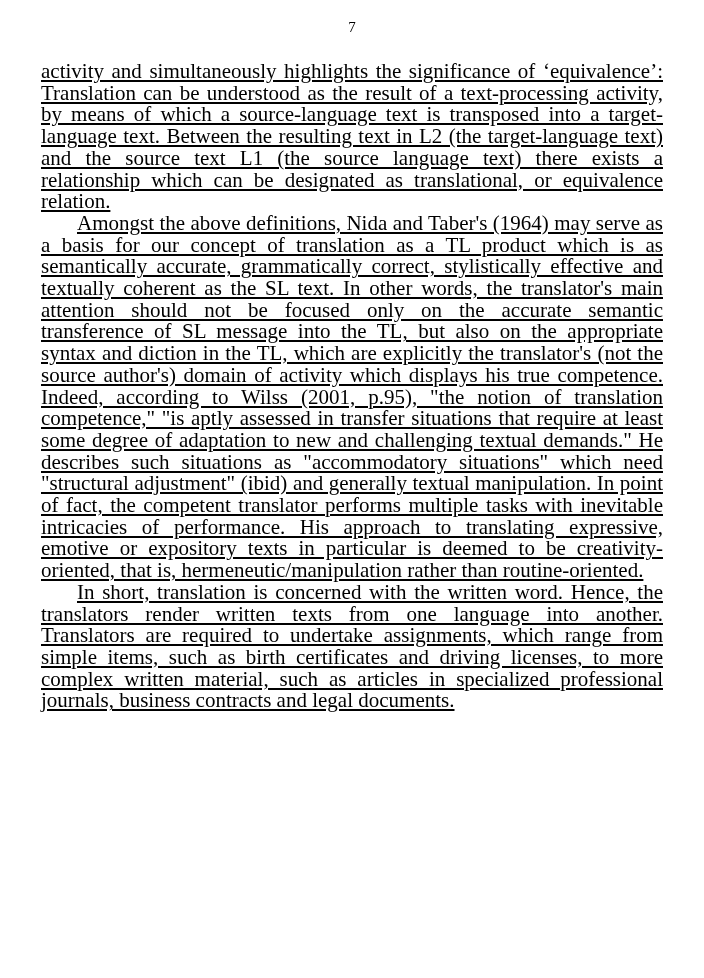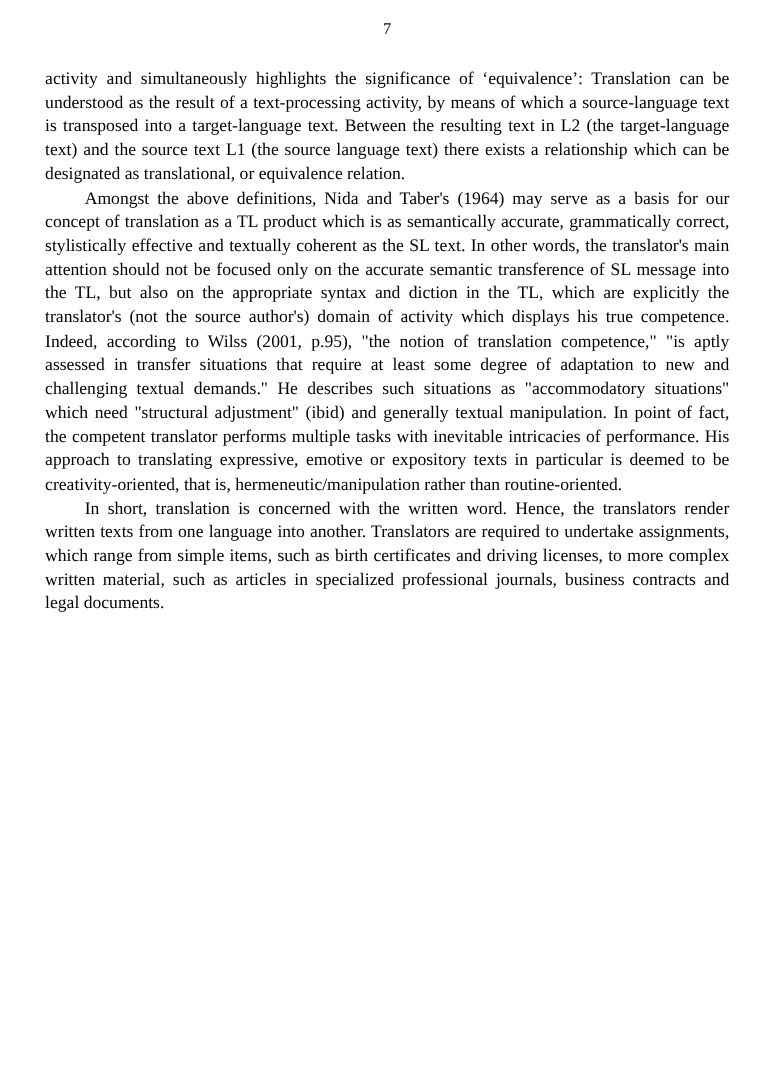--- a/index.html
+++ b/index.html
@@ -29,25 +29,26 @@
     padding-top: 20px;
     letter-spacing: 0;
   }
   .body-content {
     margin: 0 auto;
     width: 622px;
     padding-top: 26px;
   }
   p.para {
     margin: 0;
-    font-size: 16px;
+    font-size: 21px;
     line-height: 21.7px;
     text-align: justify;
     text-justify: inter-word;
     hyphens: none;
+    text-decoration: underline;
   }
   p.indent {
     text-indent: 36px;
   }
   p.para + p.para {
     margin-top: 0;
   }
 </style>
 </head>
 <body>

